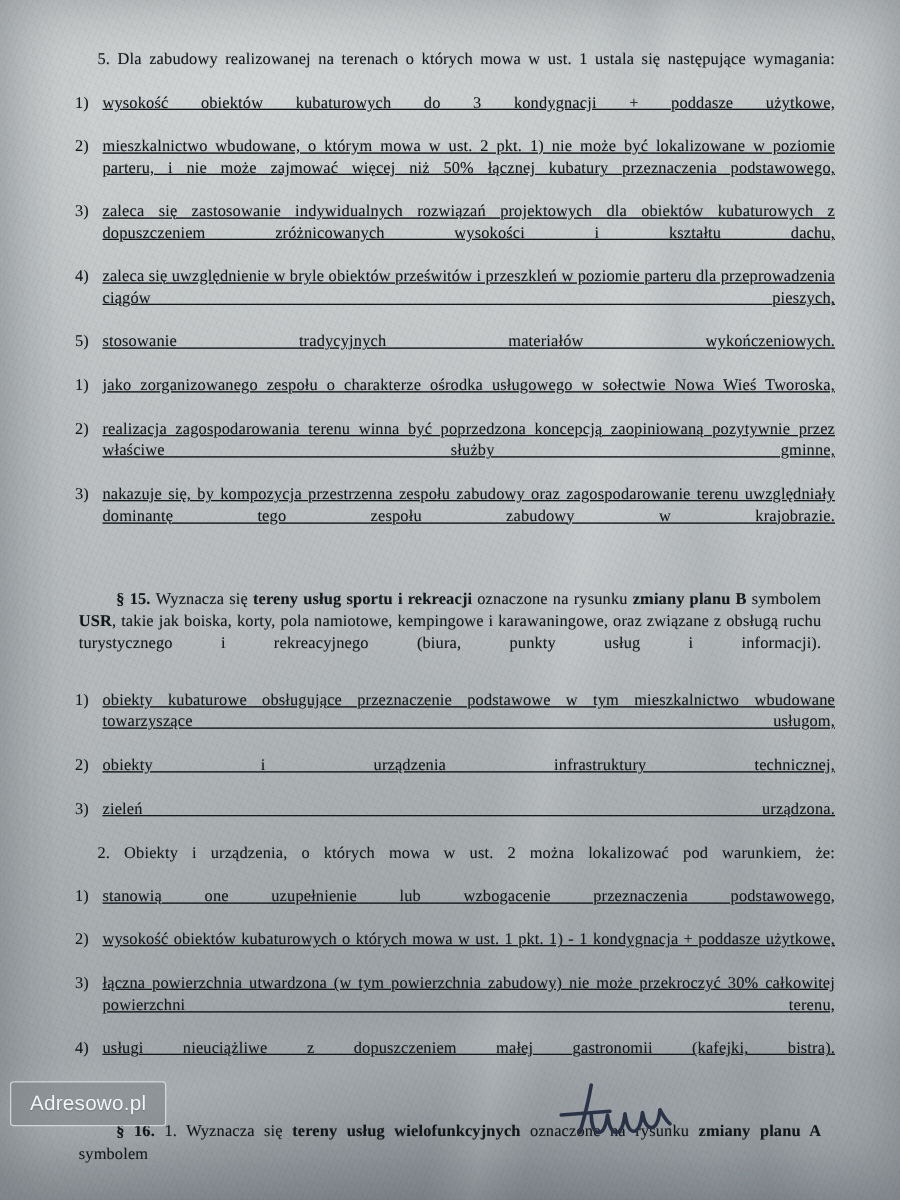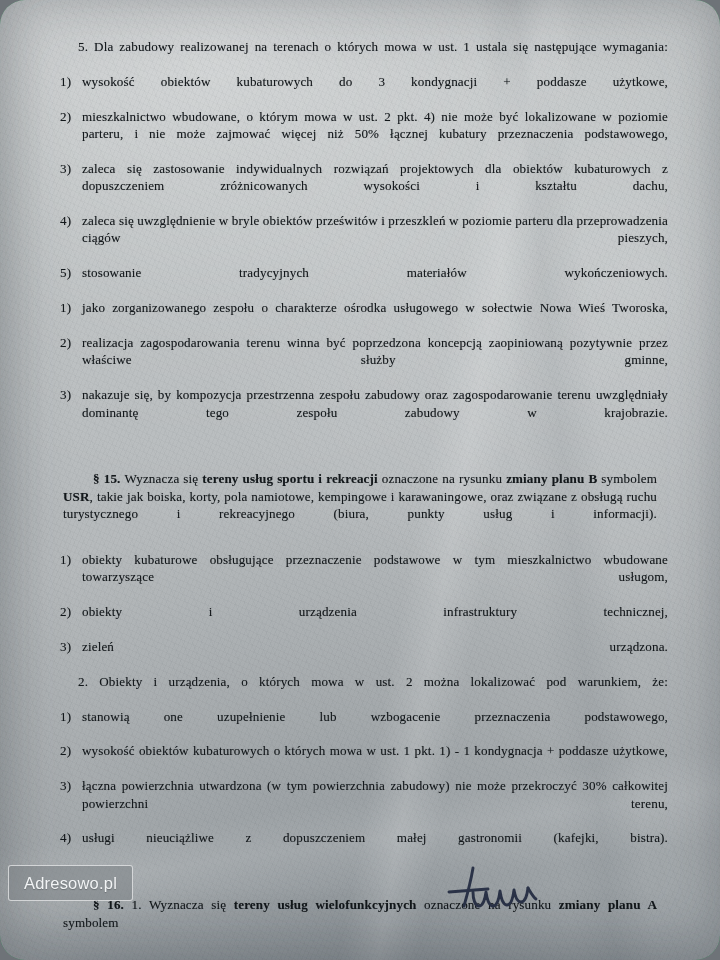--- a/index.html
+++ b/index.html
@@ -10,21 +10,20 @@
   }
 
   
   .scan {
     position: relative;
     width: 720px;
     height: 960px;
     overflow: hidden;
     background: #15803d;
     font-family: "Liberation Serif", "DejaVu Serif", serif;
-    border-radius: 25px;
     -webkit-font-smoothing: antialiased;
   }
 
   
   .paper-base {
     position: absolute;
     inset: 0;
     background:
       radial-gradient(118% 72% at 30% 6%,  rgba(255,255,255,0.30) 0%, rgba(255,255,255,0.06) 42%, rgba(255,255,255,0) 70%),
       radial-gradient(100% 60% at 88% 30%, rgba(255,255,255,0.17) 0%, rgba(255,255,255,0) 62%),
@@ -110,21 +109,21 @@
     text-justify: inter-word;
   }
   ol.hang > li > .marker {
     position: absolute;
     left: 8px;
     top: 0;
     width: 22px;
     text-align: left;
     font-weight: normal;
   }
-  ol.hang > li > .txt { display: block; }
+  ol.hang > li > .txt { display: block; text-decoration: underline; }
   
   ol.hang > li > .txt::after {
     content: "";
     display: inline-block;
     width: 100%;
   }
   .para::after, .section::after {
     content: "";
     display: inline-block;
     width: 100%;
@@ -178,21 +177,21 @@
 
   <div class="doc-body ink" id="doc-body">
       <p class="para"><span>5. Dla zabudowy realizowanej na terenach o których mowa w ust. 1 ustala się następujące wymagania:</span></p>
       <ol class="hang">
         <li>
           <span class="marker">1)</span>
           <span class="txt">wysokość obiektów kubaturowych do 3 kondygnacji + poddasze użytkowe,</span>
         </li>
         <li>
           <span class="marker">2)</span>
-          <span class="txt">mieszkalnictwo wbudowane, o którym mowa w ust. 2 pkt. 4) nie może być lokalizowane w poziomie parteru, i nie może zajmować więcej niż 50% łącznej kubatury przeznaczenia podstawowego,</span>
+          <span class="txt">mieszkalnictwo wbudowane, o którym mowa w ust. 2 pkt. 1) nie może być lokalizowane w poziomie parteru, i nie może zajmować więcej niż 50% łącznej kubatury przeznaczenia podstawowego,</span>
         </li>
         <li>
           <span class="marker">3)</span>
           <span class="txt">zaleca się zastosowanie indywidualnych rozwiązań projektowych dla obiektów kubaturowych z dopuszczeniem zróżnicowanych wysokości i kształtu dachu,</span>
         </li>
         <li>
           <span class="marker">4)</span>
           <span class="txt">zaleca się uwzględnienie w bryle obiektów prześwitów i przeszkleń w poziomie parteru dla przeprowadzenia ciągów pieszych,</span>
         </li>
         <li>

